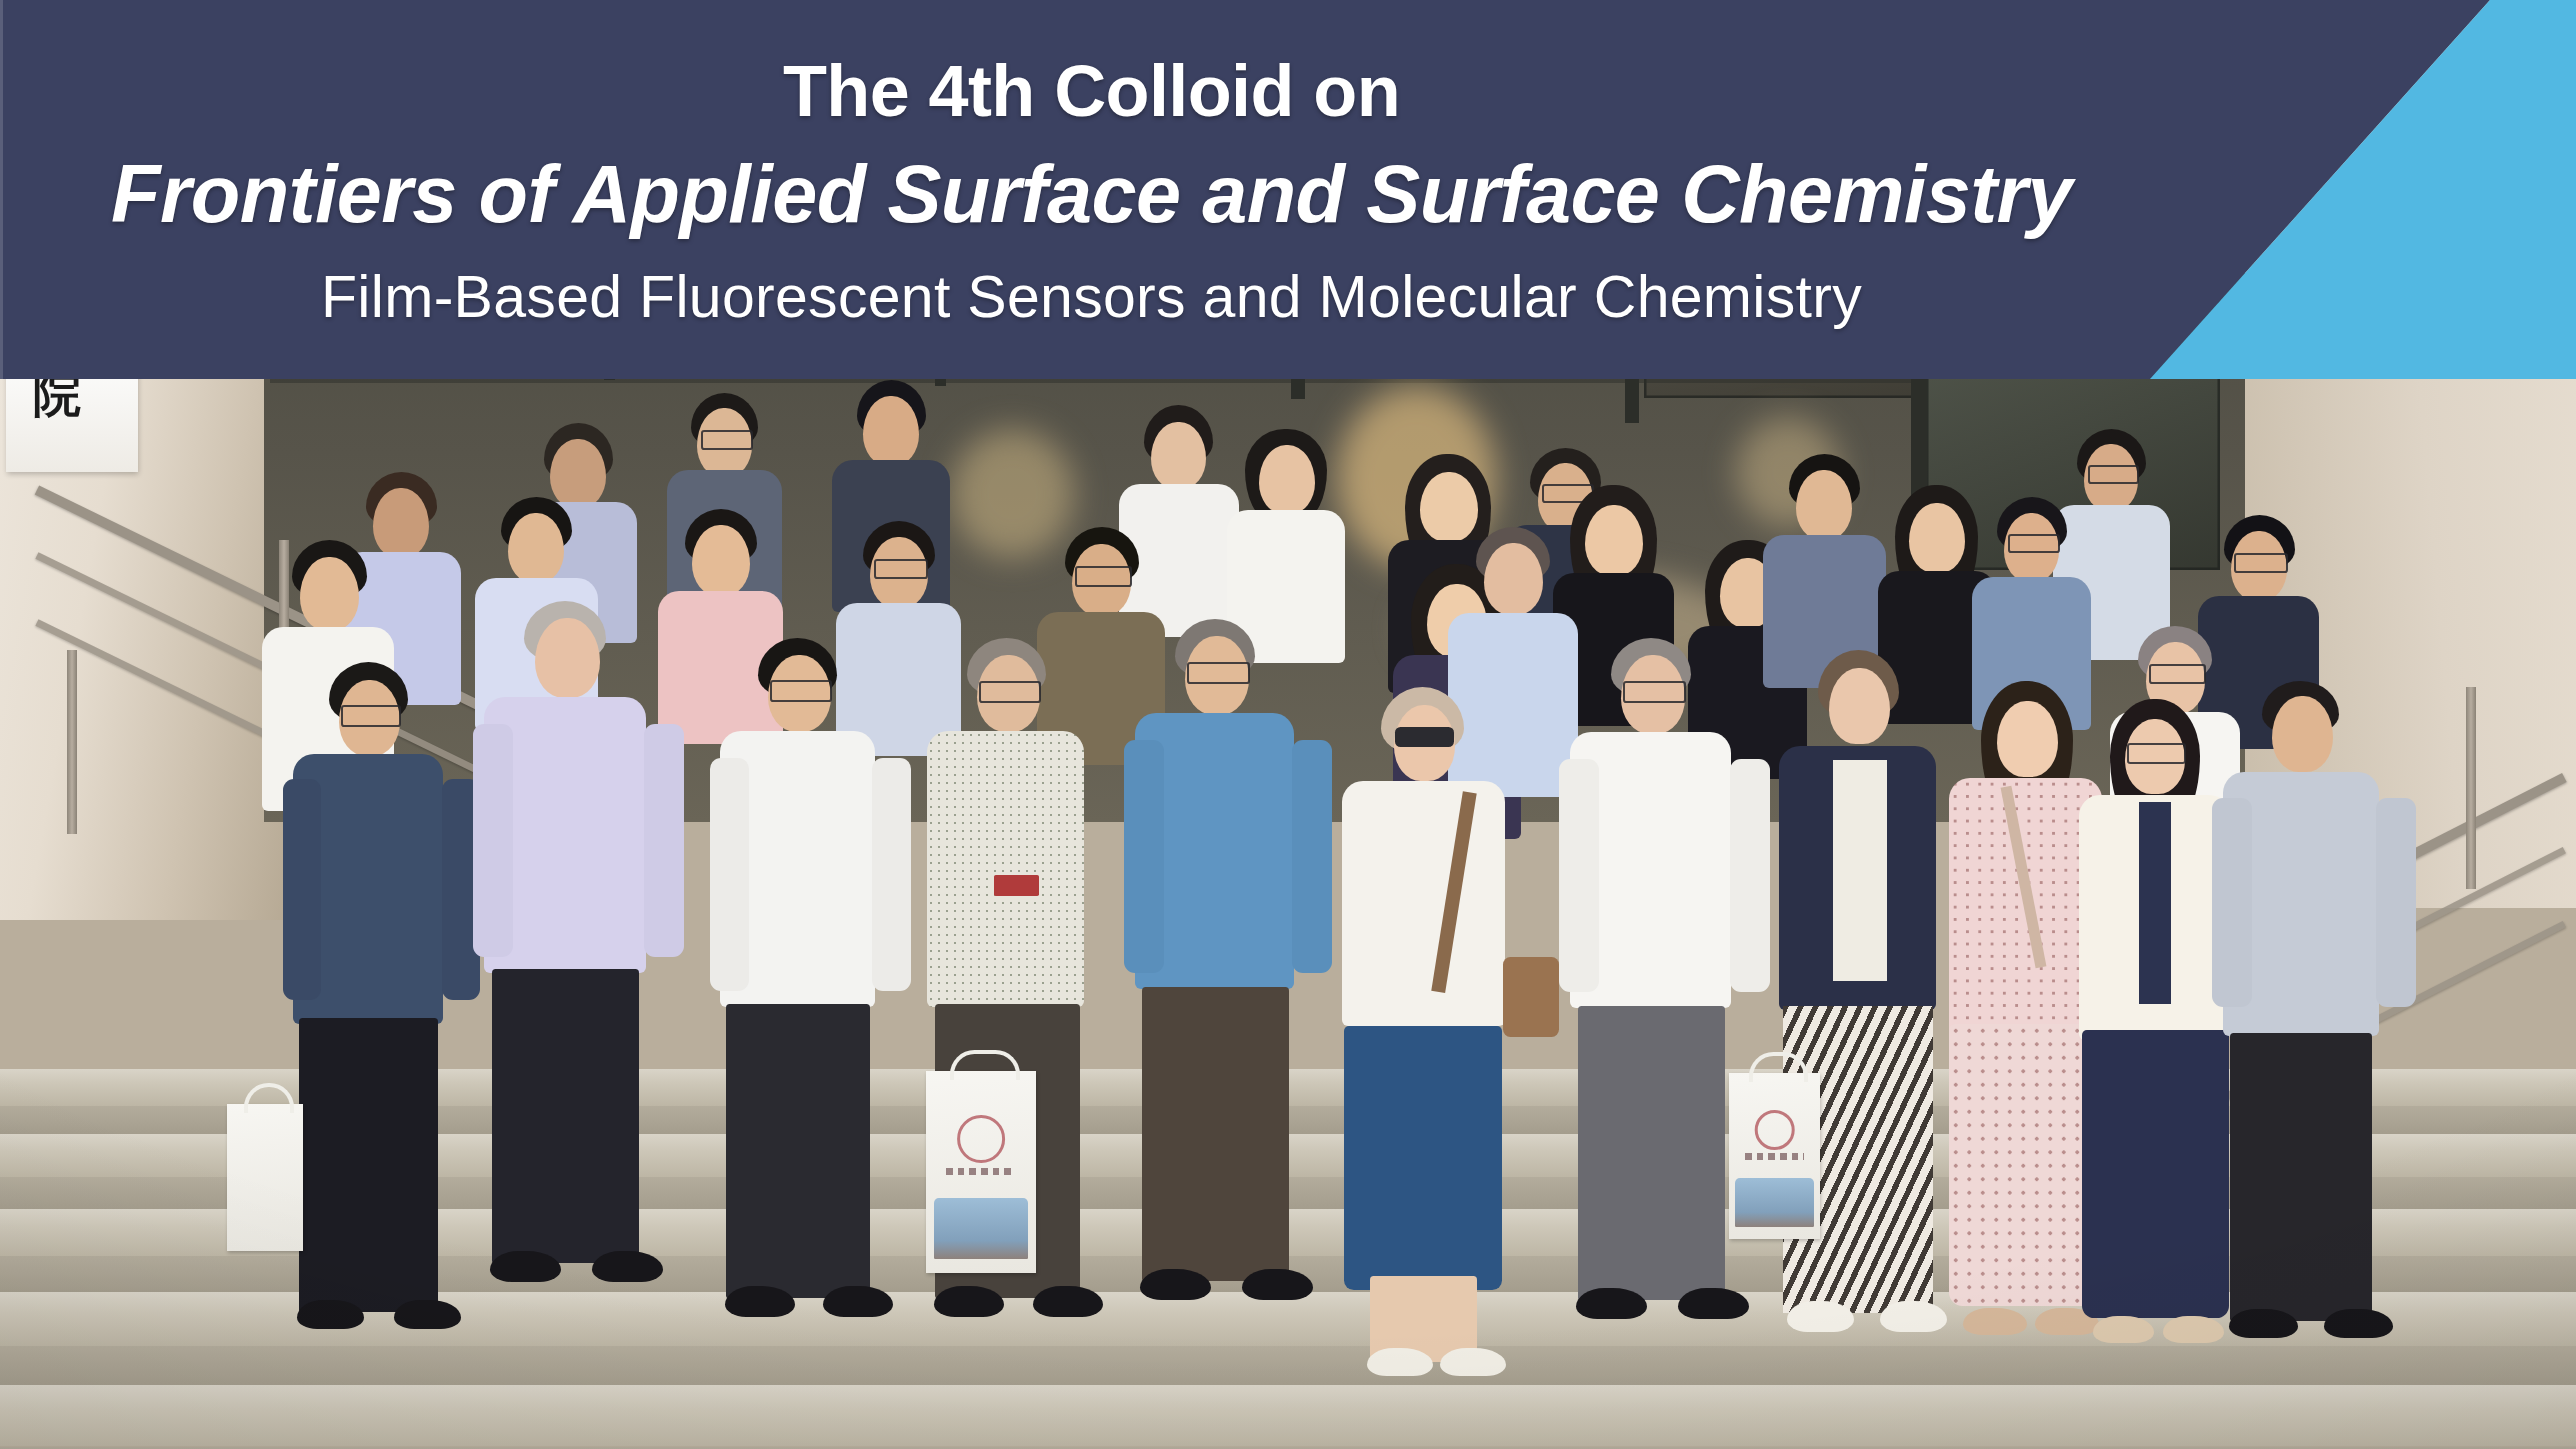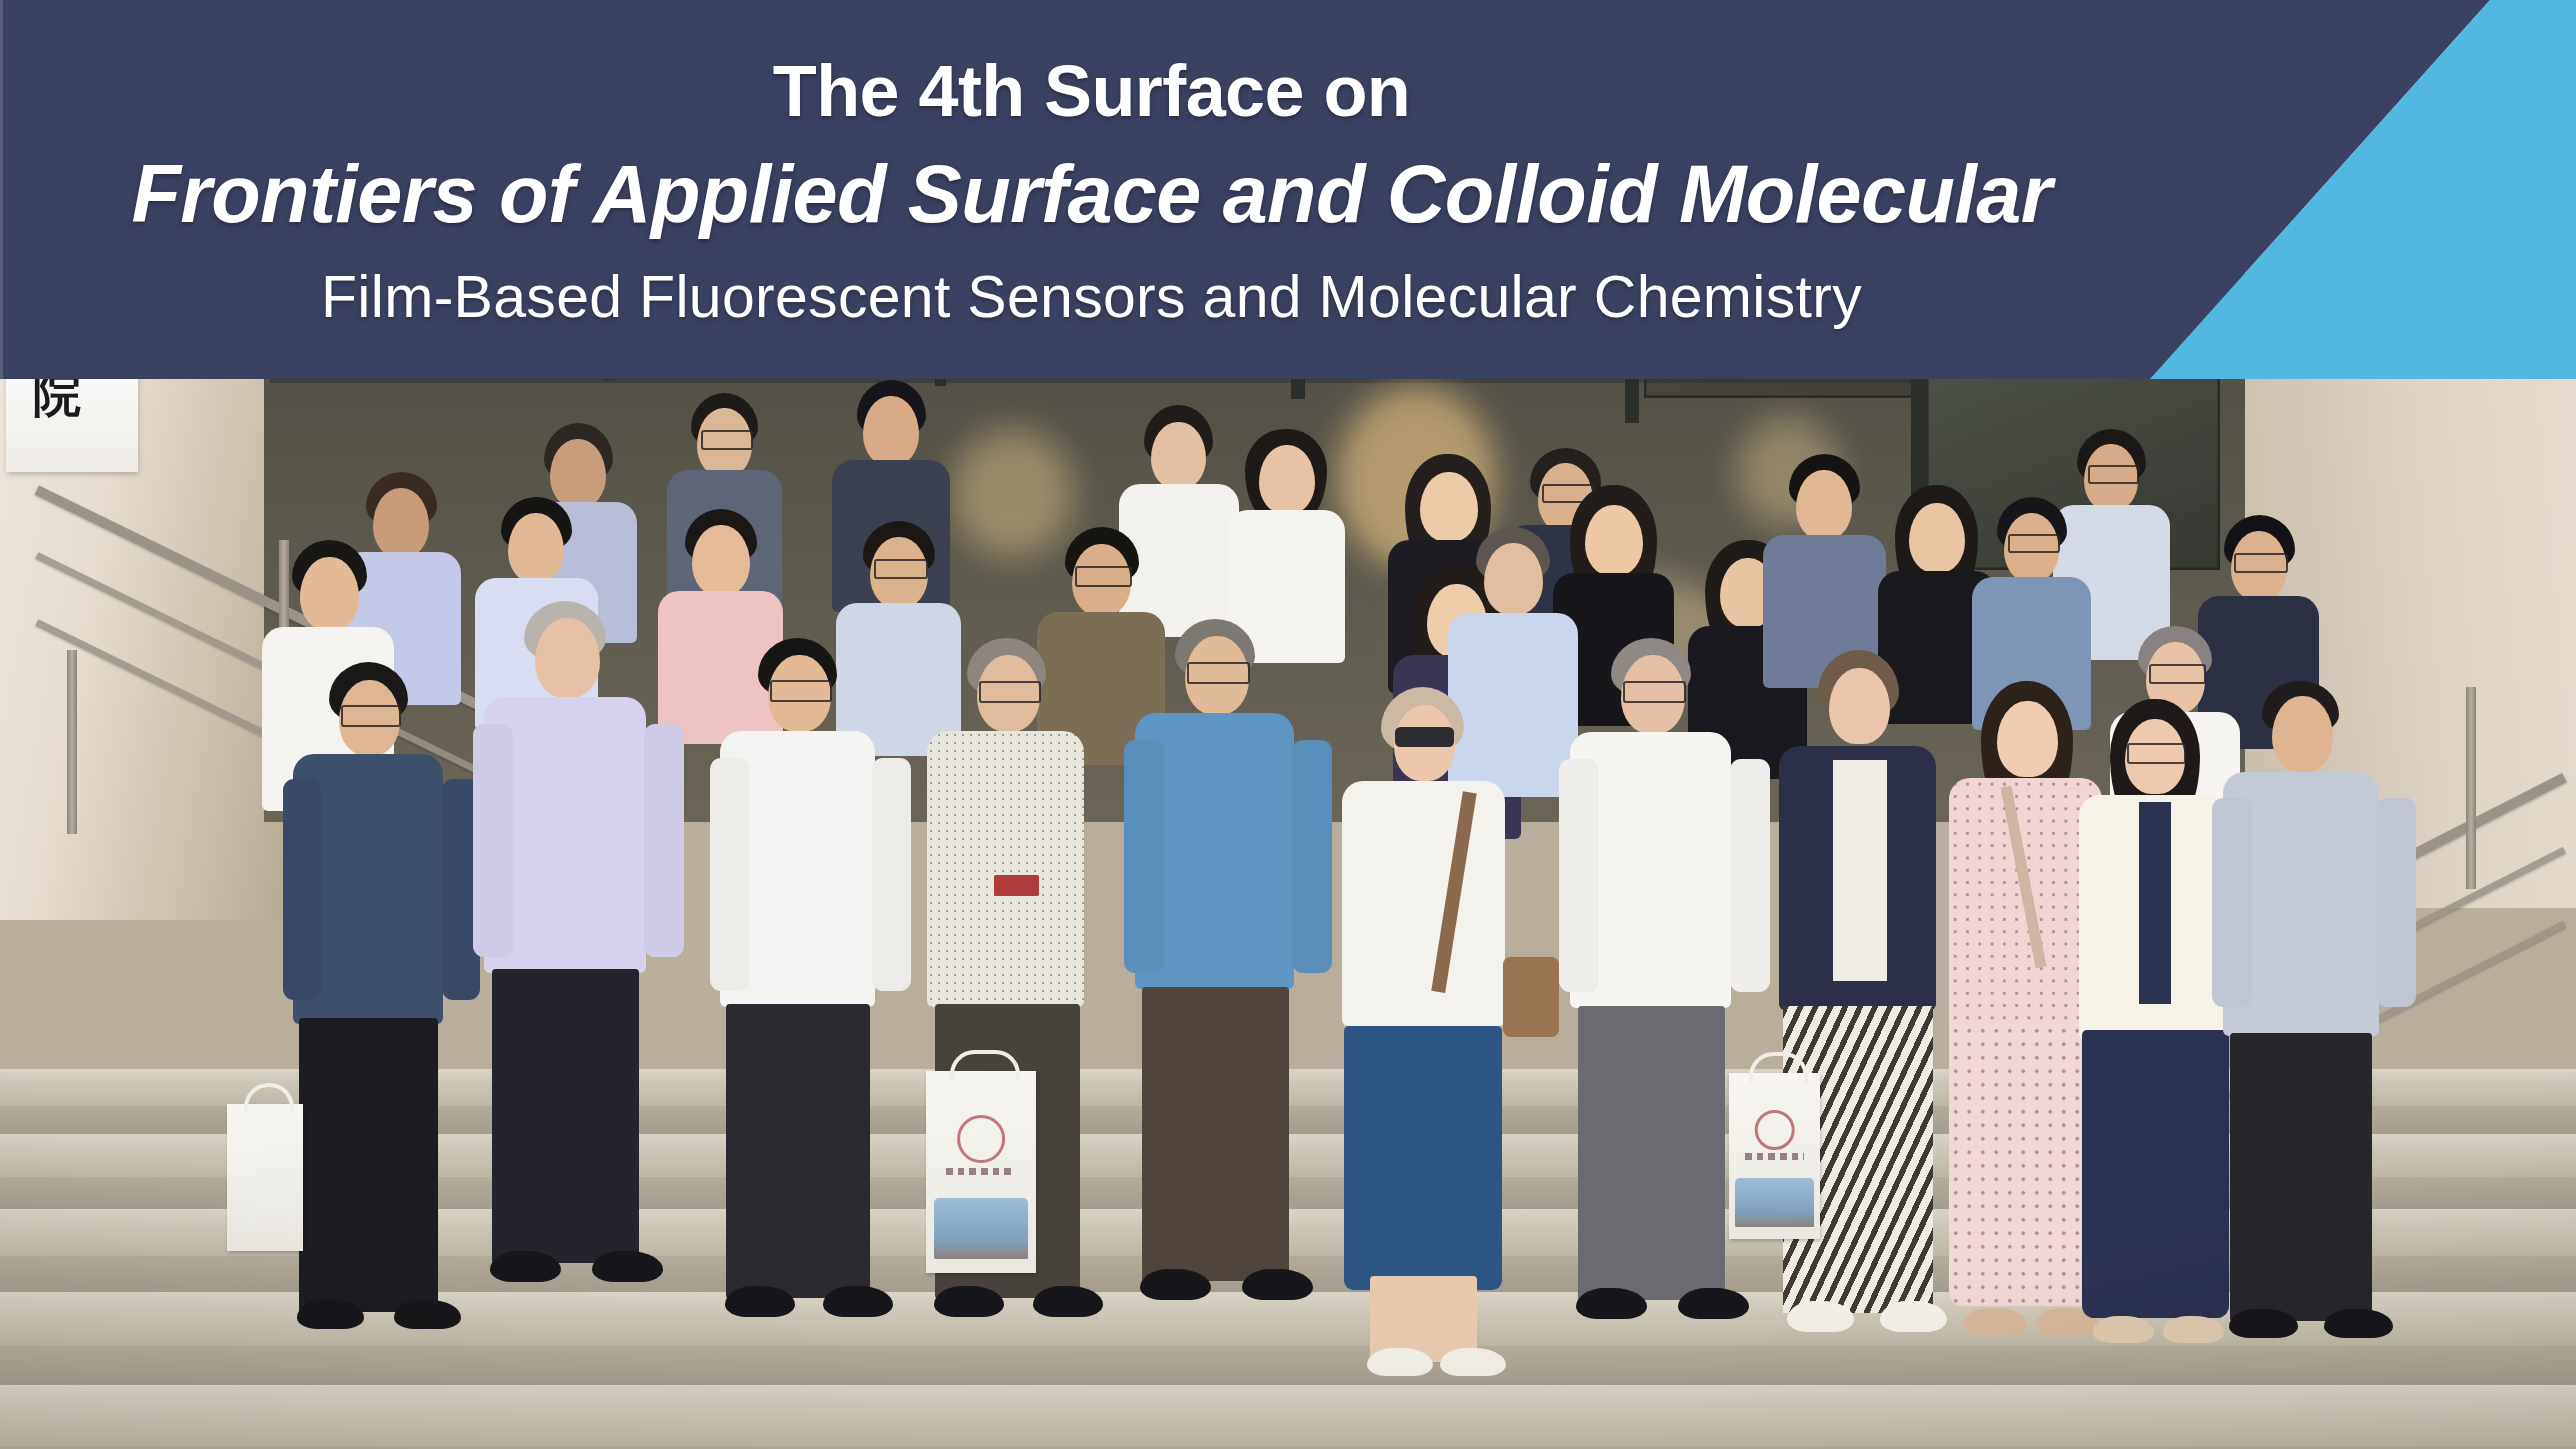--- a/index.html
+++ b/index.html
@@ -421,20 +421,20 @@
     <div style="position:absolute;inset:0;pointer-events:none;
          background:radial-gradient(120% 90% at 50% 45%,rgba(0,0,0,0) 52%,rgba(0,0,0,.16) 100%);"></div>
   </div>
 
   <div class="banner">
     <div class="navy"></div>
     <div class="accent"></div>
     <div class="edge"></div>
 
     <div class="t-wrap">
-      <div class="t1">The 4th Surface on</div>
-      <div class="t2">Frontiers of Applied Surface and Colloid Molecular</div>
+      <div class="t1">The 4th Colloid on</div>
+      <div class="t2">Frontiers of Applied Surface and Surface Chemistry</div>
       <div class="t3">Film-Based Fluorescent Sensors and Molecular Chemistry</div>
     </div>
   </div>
 
 </div>
 
 
 </body></html>

